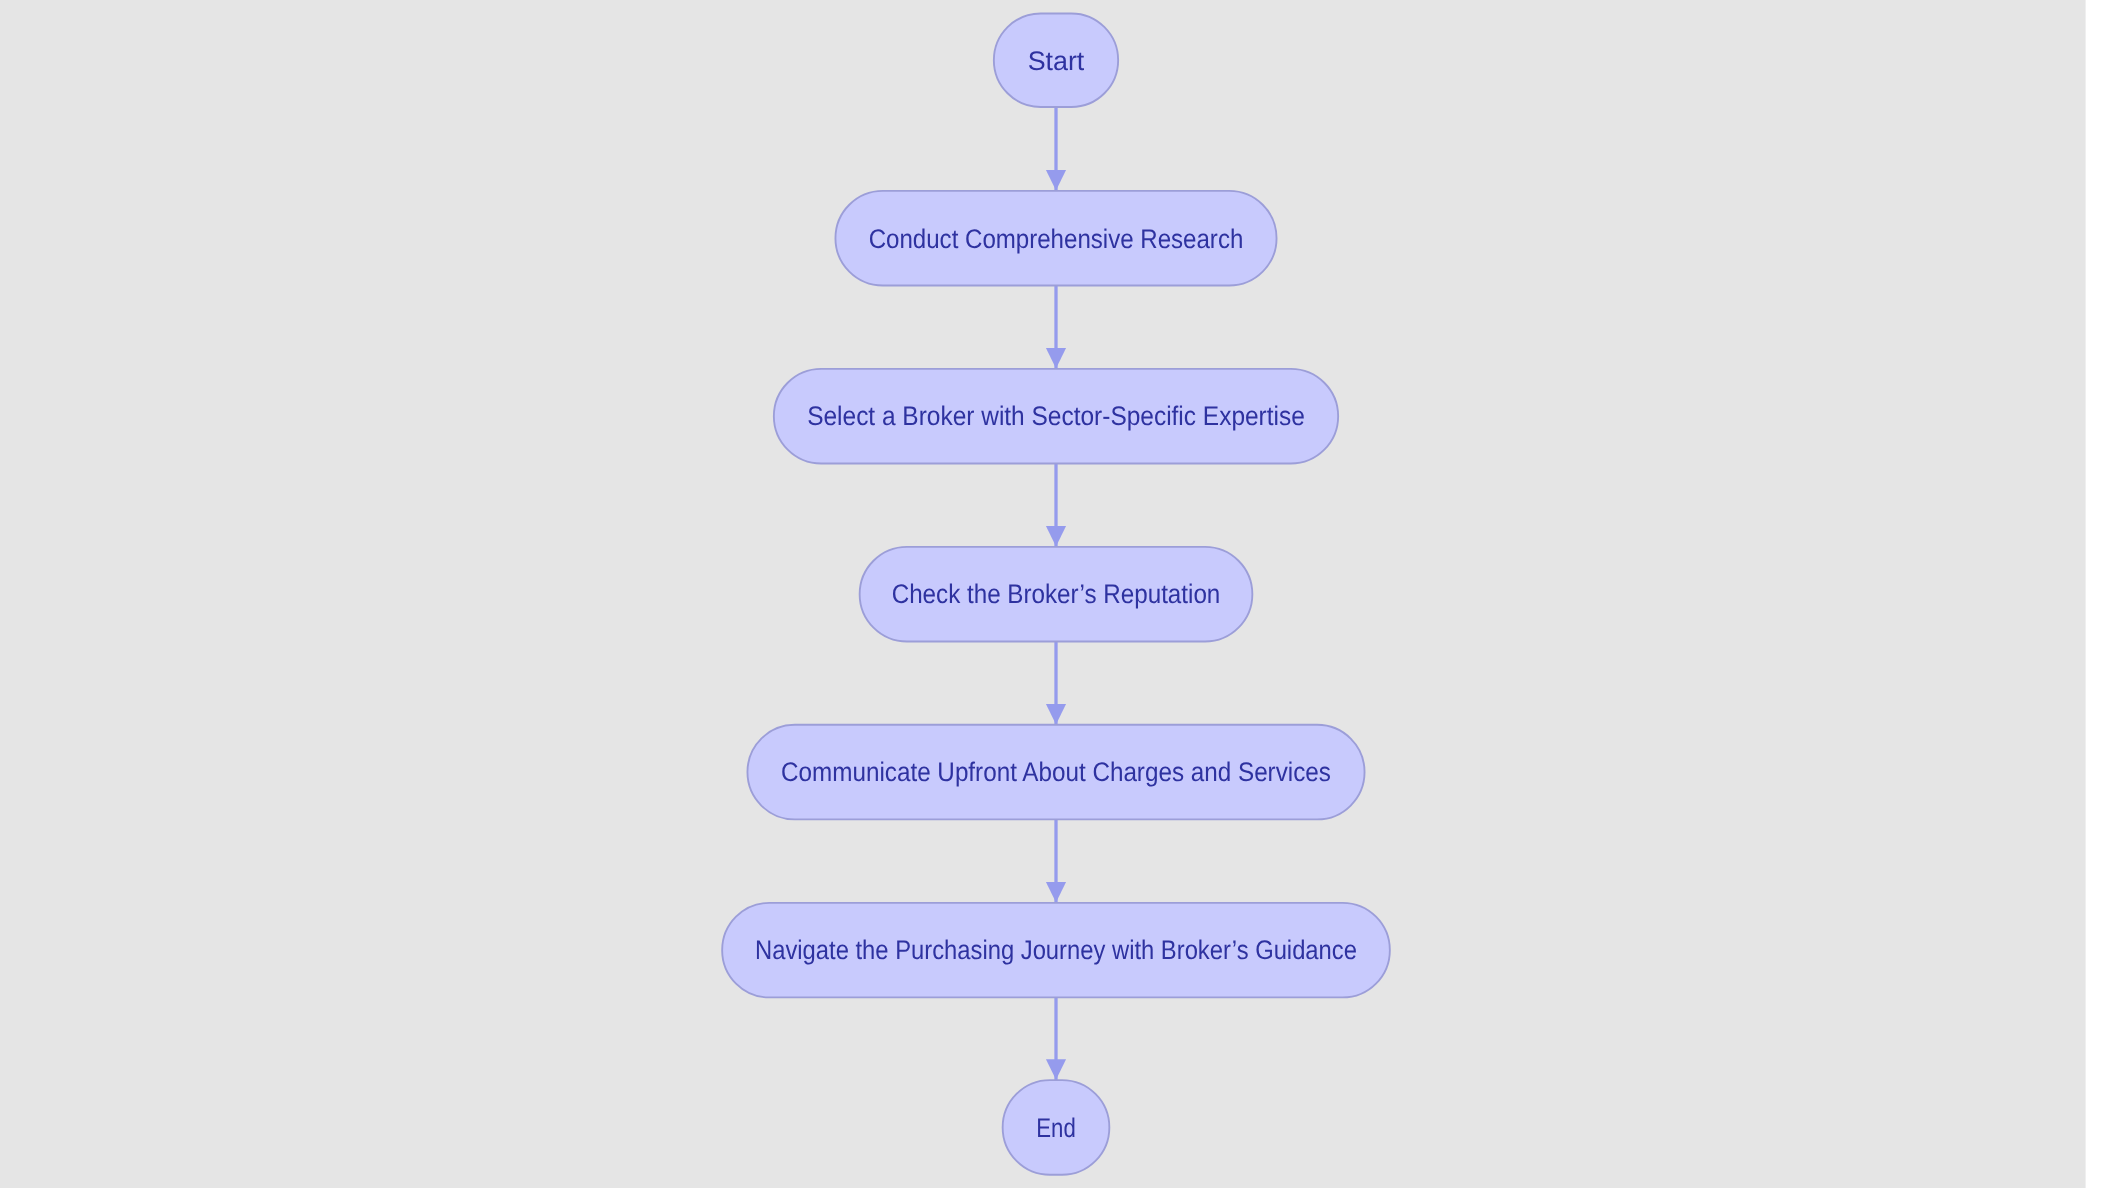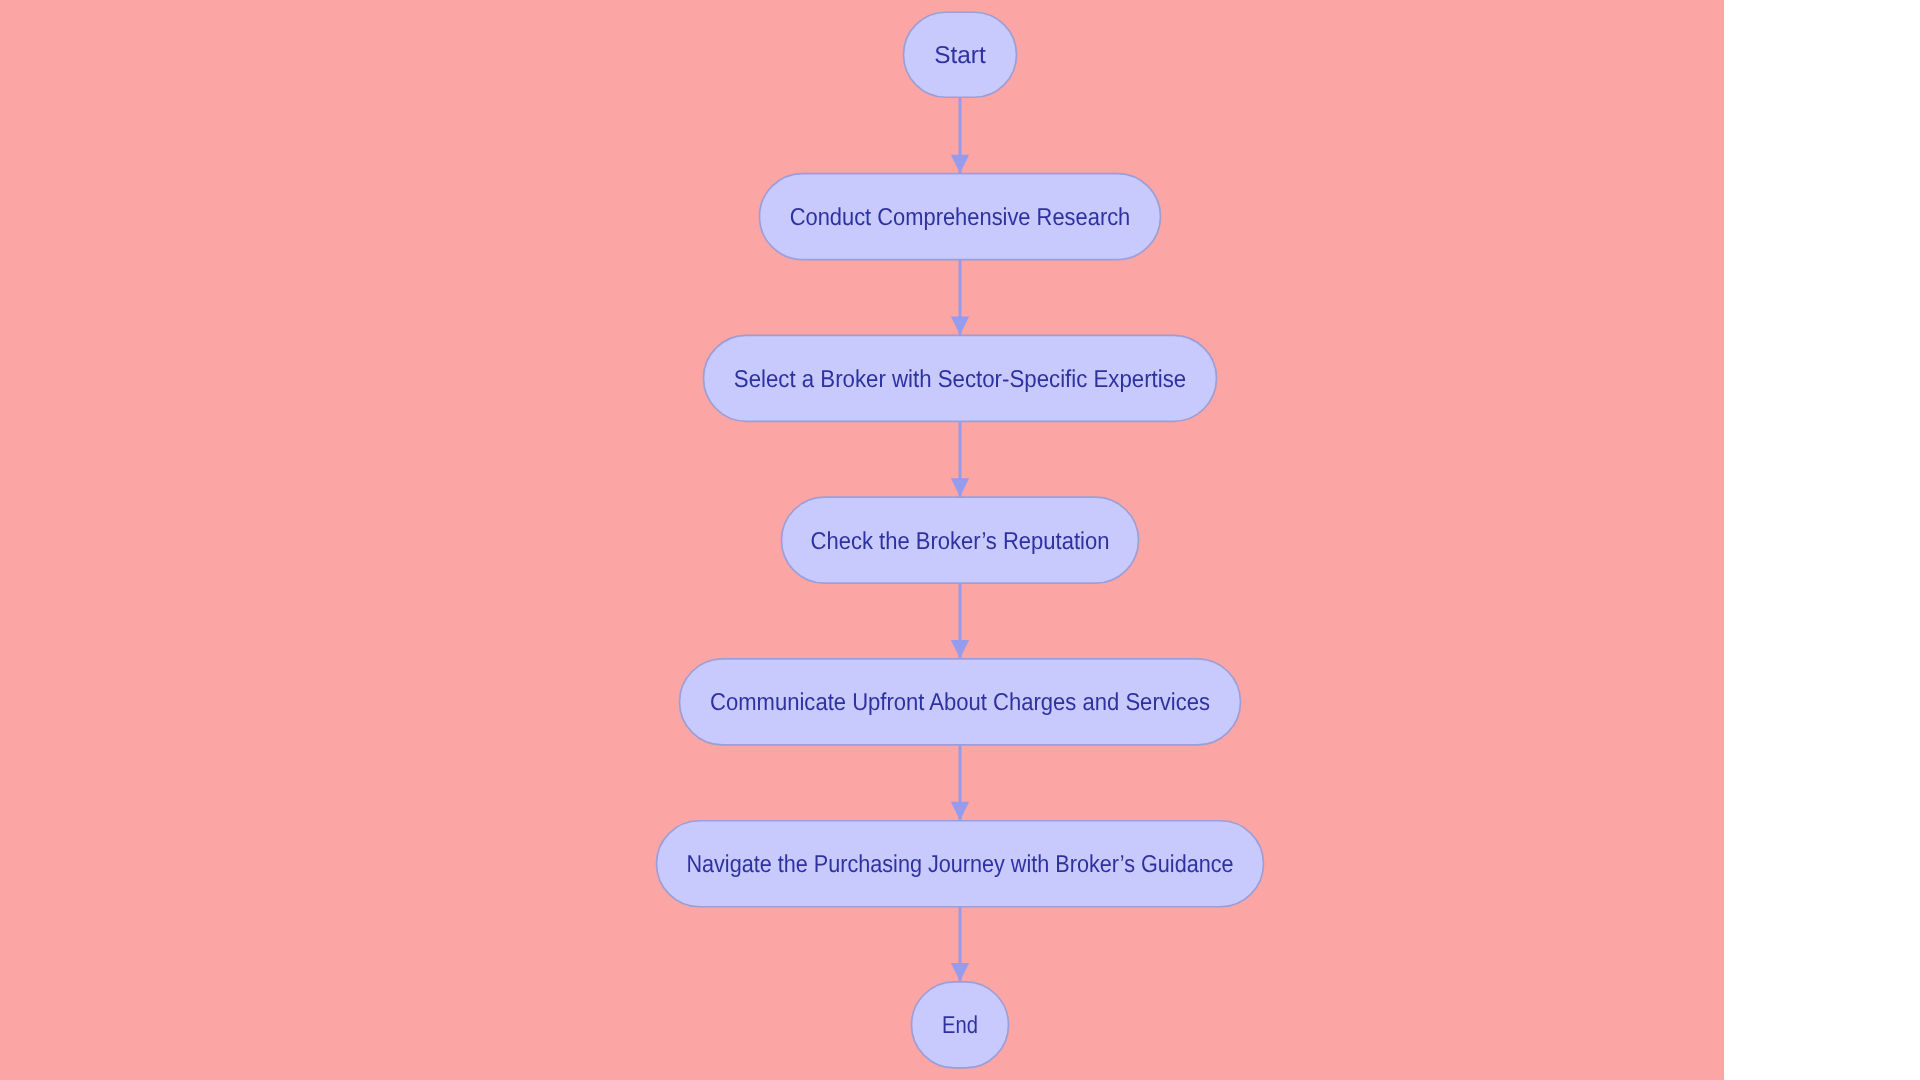--- a/index.html
+++ b/index.html
@@ -1,19 +1,19 @@
 <!DOCTYPE html>
 <html><head>
 <meta charset="utf-8">
 <title>Broker Selection Flowchart</title>
 <style>
   html,body{margin:0;padding:0;background:#ffffff;}
   body{width:1920px;height:1080px;overflow:hidden;
        font-family:"Liberation Sans",sans-serif;}
-  #stage{position:relative;width:1724px;height:1080px;background:#fca5a5;
+  #stage{position:relative;width:1896px;height:1080px;background:#e5e5e5;
          -webkit-font-smoothing:antialiased;text-rendering:geometricPrecision;}
   #chart{position:absolute;left:0;top:0;width:1920px;height:1080px;display:block;
          transform:translateZ(0);}
   .node-shape{stroke-width:1.7;}
   .node-label{
     font-family:"Liberation Sans",sans-serif;
     font-size:24.4px;
     font-weight:400;
     text-anchor:middle;
     dominant-baseline:central;

